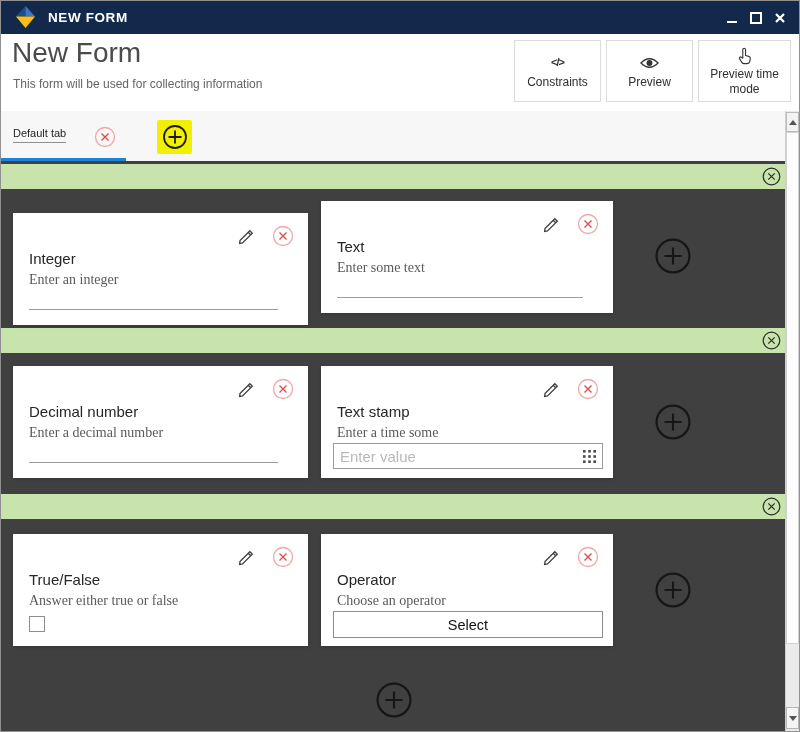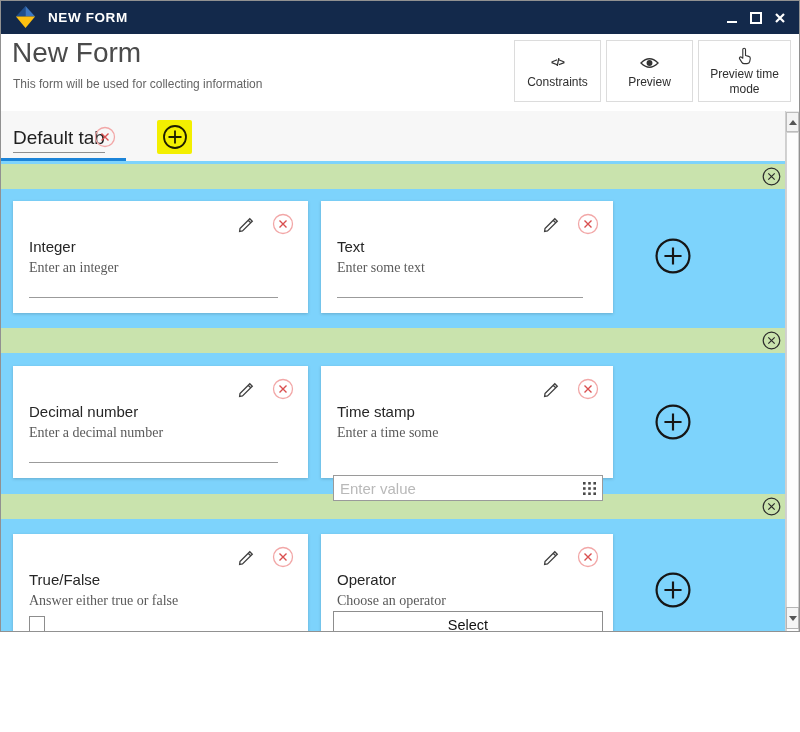--- a/index.html
+++ b/index.html
@@ -1,17 +1,17 @@
 <!DOCTYPE html>
 <html><head>
 <meta charset="utf-8">
 <style>
   html,body{margin:0;padding:0;background:#fff;}
-  .window{position:relative;width:800px;height:632px;box-sizing:border-box;border:1px solid #919191;
-    background:#7dd3fc;font-family:"Liberation Sans",sans-serif;overflow:hidden;}
+  .window{position:relative;width:800px;height:732px;box-sizing:border-box;border:1px solid #919191;
+    background:#404040;font-family:"Liberation Sans",sans-serif;overflow:hidden;}
 
   
   .titlebar{position:absolute;left:0;top:0;right:0;height:33px;background:#13294b;
     display:flex;align-items:center;padding:0 8px;box-sizing:border-box;}
   .logo{width:23px;height:25px;margin:0 11px 0 5px;flex:0 0 auto;}
   .titlebar-text{color:#ffffff;font-size:13.5px;font-weight:bold;letter-spacing:.6px;}
   .win-controls{margin-left:auto;display:flex;align-items:center;gap:9px;padding-right:4px;}
   .win-btn{width:15px;height:16px;display:flex;align-items:center;justify-content:center;cursor:default;}
   .min-glyph{width:10px;height:2px;background:#fff;margin-top:9px;}
   .max-glyph{width:8px;height:8px;border:2px solid #fff;box-sizing:content-box;}
@@ -23,39 +23,39 @@
   .toolbar{position:absolute;top:6px;right:8px;display:flex;gap:5px;}
   .tbtn{height:62px;background:#fff;border:1px solid #dcdcdc;display:flex;flex-direction:column;
     align-items:center;justify-content:center;font-size:12px;color:#2f2f2f;text-align:center;
     padding:2px 3px;box-sizing:border-box;cursor:pointer;line-height:1.25;}
   .tbtn .ticon{height:20px;display:flex;align-items:center;justify-content:center;margin-bottom:2px;}
   .code-glyph{font-size:11px;font-weight:bold;color:#333;letter-spacing:-1px;}
 
   
   .tabstrip{position:absolute;left:0;top:110px;width:786px;height:50px;background:#f7f7f7;}
   .tab-underline-blue{position:absolute;left:0;top:47px;width:125px;height:3px;background:#1c84d8;}
-  .tab-label{position:absolute;left:12px;top:16px;font-size:19px;color:#1f1f1f;
+  .tab-label{position:absolute;left:12px;top:16px;font-size:11px;color:#1f1f1f;
     padding-bottom:3px;border-bottom:1px solid #8f8f8f;cursor:pointer;}
   .tab-close{position:absolute;left:93px;top:15px;width:22px;height:22px;cursor:pointer;}
   .add-tab-highlight{position:absolute;left:156px;top:9px;width:35px;height:34px;background:#f3ef00;
     border-radius:2px;display:flex;align-items:center;justify-content:center;cursor:pointer;}
 
   
   .band{position:absolute;left:0;width:786px;height:25px;background:#c9e3ad;}
   .band-x{position:absolute;right:6px;top:3px;width:19px;height:19px;cursor:pointer;}
 
   
   .card{position:absolute;background:#fff;height:112px;box-shadow:0 1px 3px rgba(0,0,0,.18);}
   .card-icons{position:absolute;top:12px;right:14px;display:flex;gap:15px;align-items:center;}
   .icon-btn{width:22px;height:22px;cursor:pointer;}
   .card-title{position:absolute;left:16px;top:37px;font-size:15px;color:#262626;}
   .card-desc{position:absolute;left:16px;top:59px;font-size:14px;color:#5a5a5a;font-family:Liberation Serif, serif;}
   .input-line{position:absolute;left:16px;right:30px;top:96px;height:1px;background:#9b9b9b;}
   .input-box{position:absolute;left:12px;right:10px;top:77px;height:26px;border:1px solid #9a9a9a;
-    background:#fff;display:flex;align-items:center;box-sizing:border-box;margin-top:32px;}
+    background:#fff;display:flex;align-items:center;box-sizing:border-box;}
   .input-box input{flex:1;border:none;outline:none;font-size:15px;color:#333;padding:0 0 0 6px;
     background:transparent;font-family:"Liberation Sans",sans-serif;min-width:0;}
   .input-box input::placeholder{color:#b9b9b9;opacity:1;}
   .grid-icon{width:13px;height:13px;margin:0 6px 0 4px;flex:0 0 auto;}
   .checkbox{position:absolute;left:16px;top:82px;width:14px;height:14px;border:1px solid #8d8d8d;
     background:#fff;cursor:pointer;}
   .select-btn{position:absolute;left:12px;right:10px;top:77px;height:27px;border:1px solid #8d8d8d;
     background:#fff;font-size:14.5px;color:#111;display:flex;align-items:center;justify-content:center;
     box-sizing:border-box;cursor:pointer;}
 
@@ -157,21 +157,21 @@
       <path d="M6.3 6.3 L12.7 12.7 M12.7 6.3 L6.3 12.7" stroke="#2b2b2b" stroke-width="1.2"></path>
     </svg>
   </div>
   <div class="band" style="top:493px;">
     <svg class="band-x" viewBox="0 0 19 19">
       <circle cx="9.5" cy="9.5" r="8.3" fill="none" stroke="#2b2b2b" stroke-width="1.2"></circle>
       <path d="M6.3 6.3 L12.7 12.7 M12.7 6.3 L6.3 12.7" stroke="#2b2b2b" stroke-width="1.2"></path>
     </svg>
   </div>
 
-  <div class="card" style="left:12px;top:200px;width:295px;">
+  <div class="card" style="left:12px;top:212px;width:295px;">
     <div class="card-icons">
       <svg class="icon-btn" viewBox="0 0 22 22">
         <path d="M5 15.5 L14.8 5.7 l2.5 2.5 L7.5 18 L4.6 18.4 Z M13.2 7.3 l2.5 2.5" fill="none" stroke="#414141" stroke-width="1.3"></path>
       </svg>
       <svg class="icon-btn" viewBox="0 0 22 22">
         <circle cx="11" cy="11" r="9.5" fill="none" stroke="#f2a7a7" stroke-width="1.3"></circle>
         <path d="M7.5 7.5 L14.5 14.5 M14.5 7.5 L7.5 14.5" stroke="#d94f4f" stroke-width="1.4"></path>
       </svg>
     </div>
     <div class="card-title">Integer</div>
@@ -217,21 +217,21 @@
   <div class="card" style="left:320px;top:365px;width:292px;">
     <div class="card-icons">
       <svg class="icon-btn" viewBox="0 0 22 22">
         <path d="M5 15.5 L14.8 5.7 l2.5 2.5 L7.5 18 L4.6 18.4 Z M13.2 7.3 l2.5 2.5" fill="none" stroke="#414141" stroke-width="1.3"></path>
       </svg>
       <svg class="icon-btn" viewBox="0 0 22 22">
         <circle cx="11" cy="11" r="9.5" fill="none" stroke="#f2a7a7" stroke-width="1.3"></circle>
         <path d="M7.5 7.5 L14.5 14.5 M14.5 7.5 L7.5 14.5" stroke="#d94f4f" stroke-width="1.4"></path>
       </svg>
     </div>
-    <div class="card-title">Time stamp</div>
+    <div class="card-title">Text stamp</div>
     <div class="card-desc">Enter a time some</div>
     <div class="input-box">
       <input type="text" placeholder="Enter value" style="">
       <svg class="grid-icon" viewBox="0 0 12 12">
         <rect x="0" y="0" width="2.4" height="2.4" fill="#4a4a4a"></rect>
           <rect x="4.8" y="0" width="2.4" height="2.4" fill="#4a4a4a"></rect>
           <rect x="9.6" y="0" width="2.4" height="2.4" fill="#4a4a4a"></rect>
         <rect x="0" y="4.8" width="2.4" height="2.4" fill="#4a4a4a"></rect>
           <rect x="4.8" y="4.8" width="2.4" height="2.4" fill="#4a4a4a"></rect>
           <rect x="9.6" y="4.8" width="2.4" height="2.4" fill="#4a4a4a"></rect>

